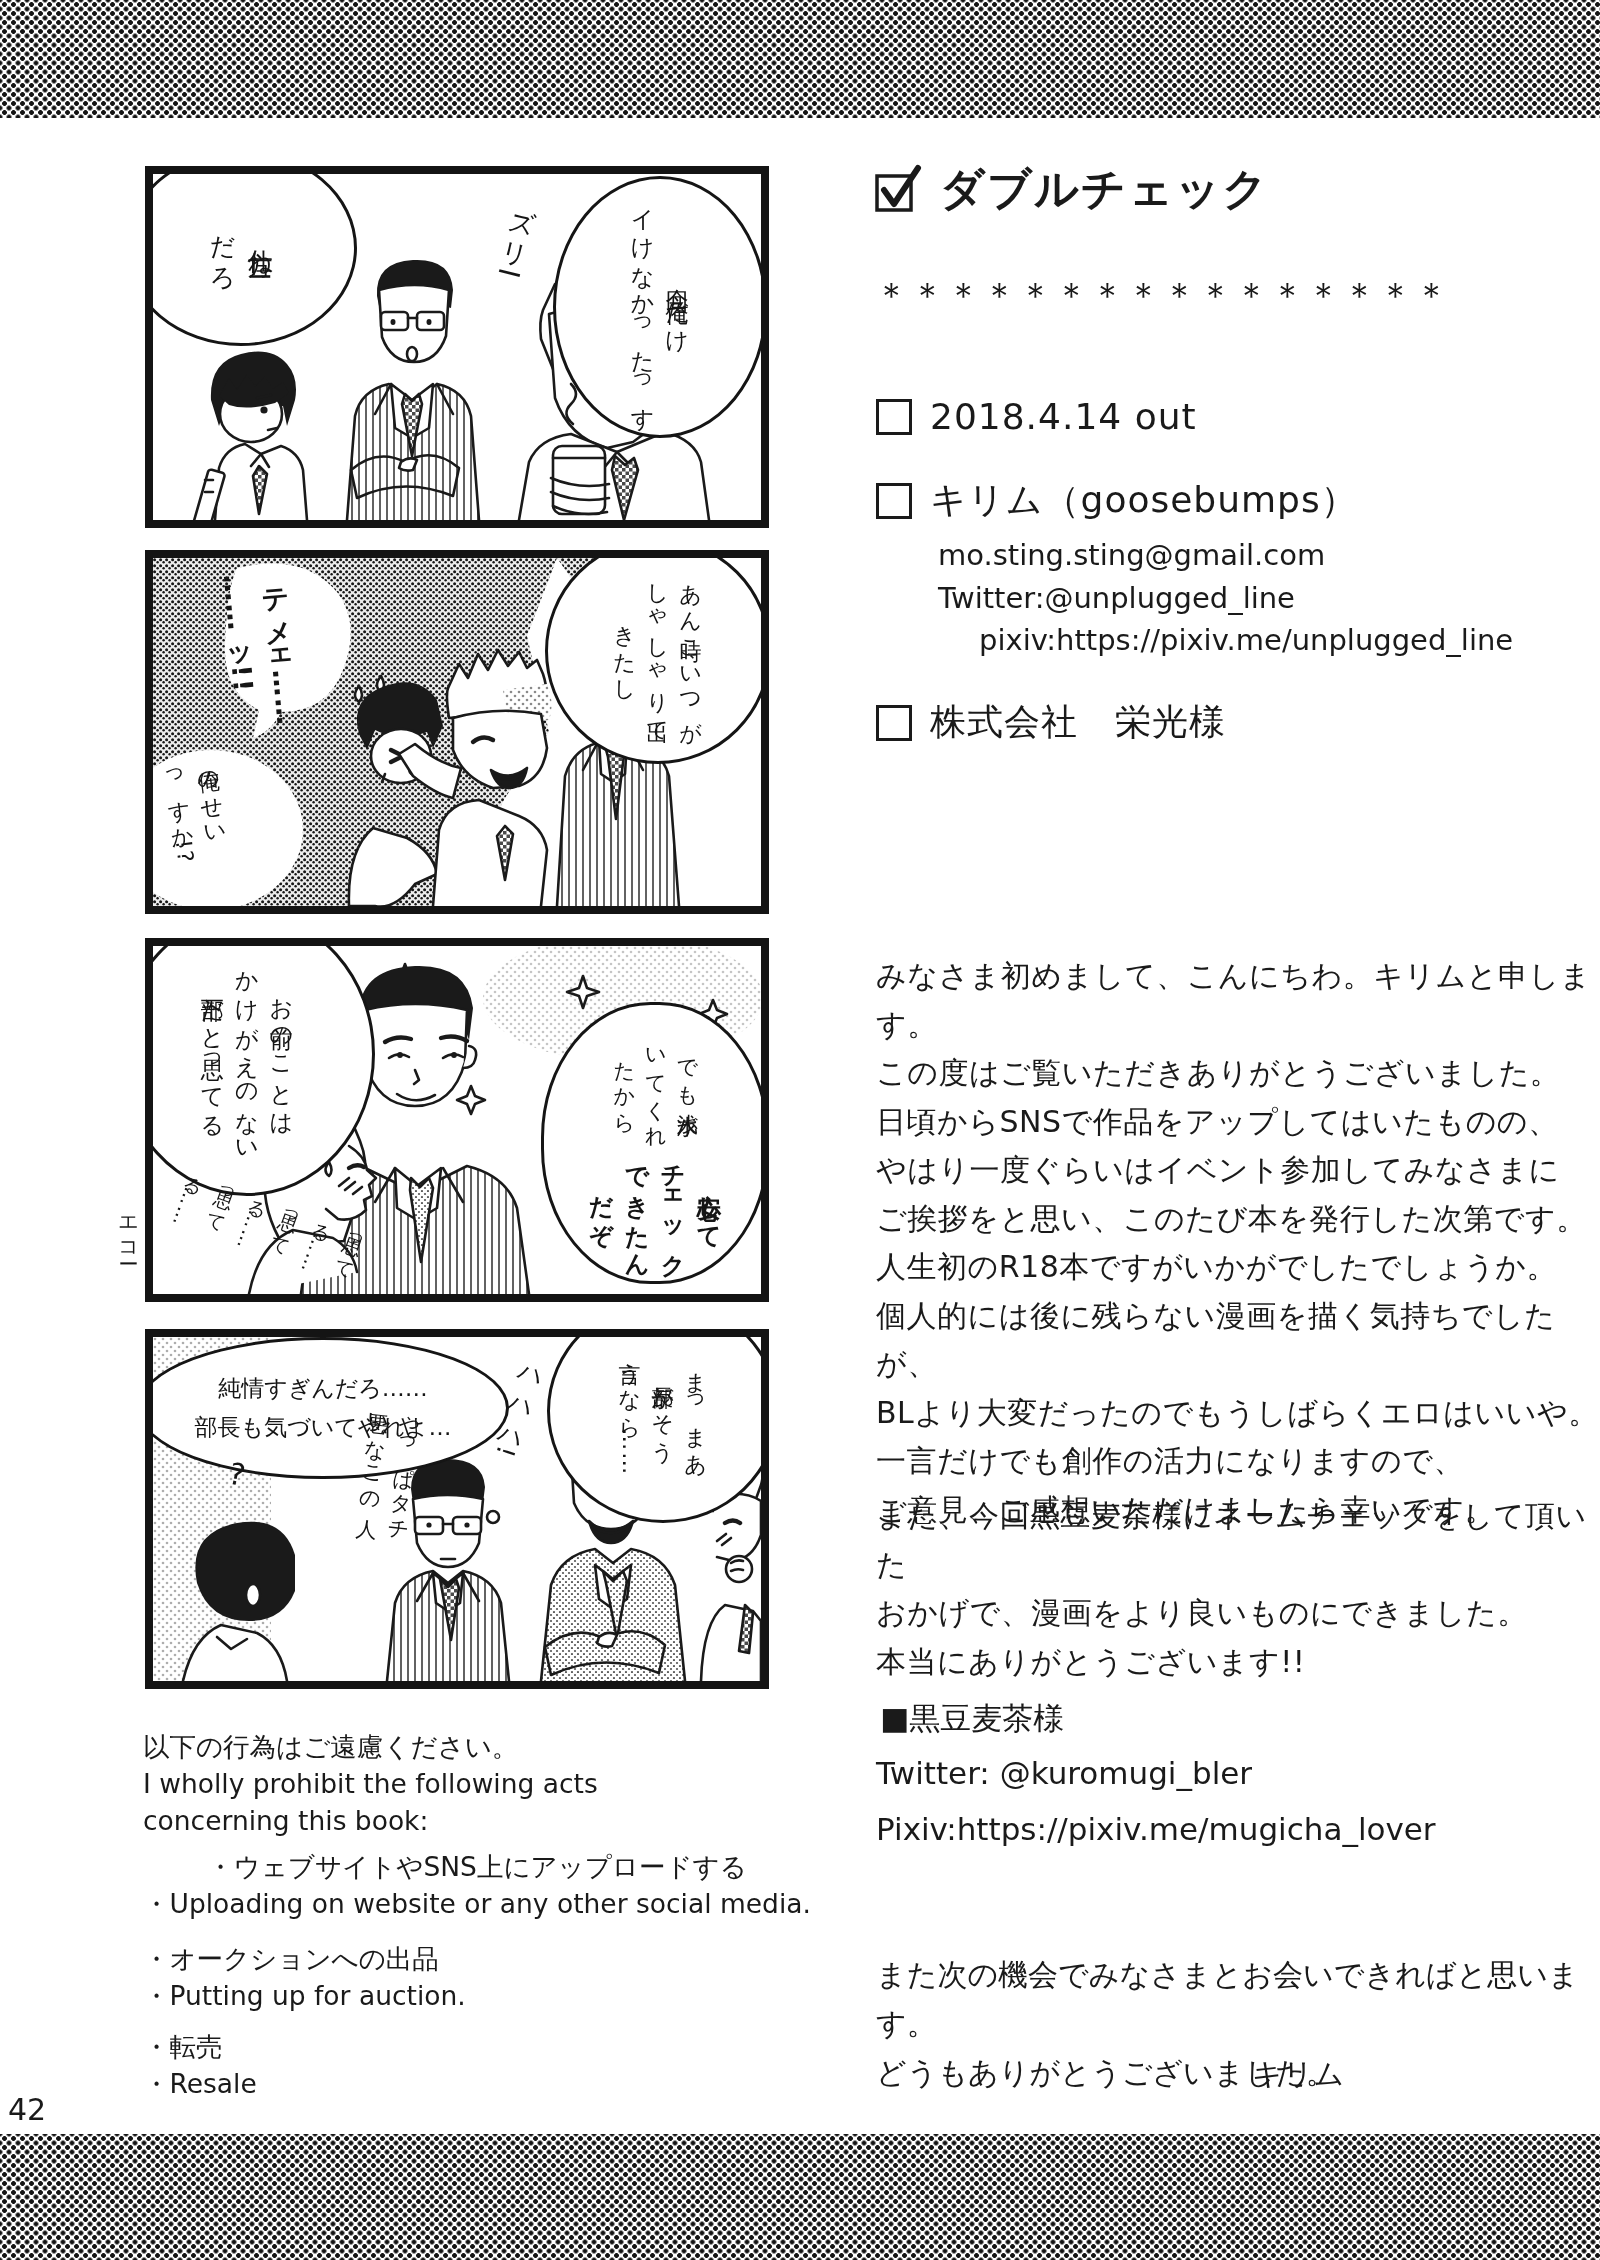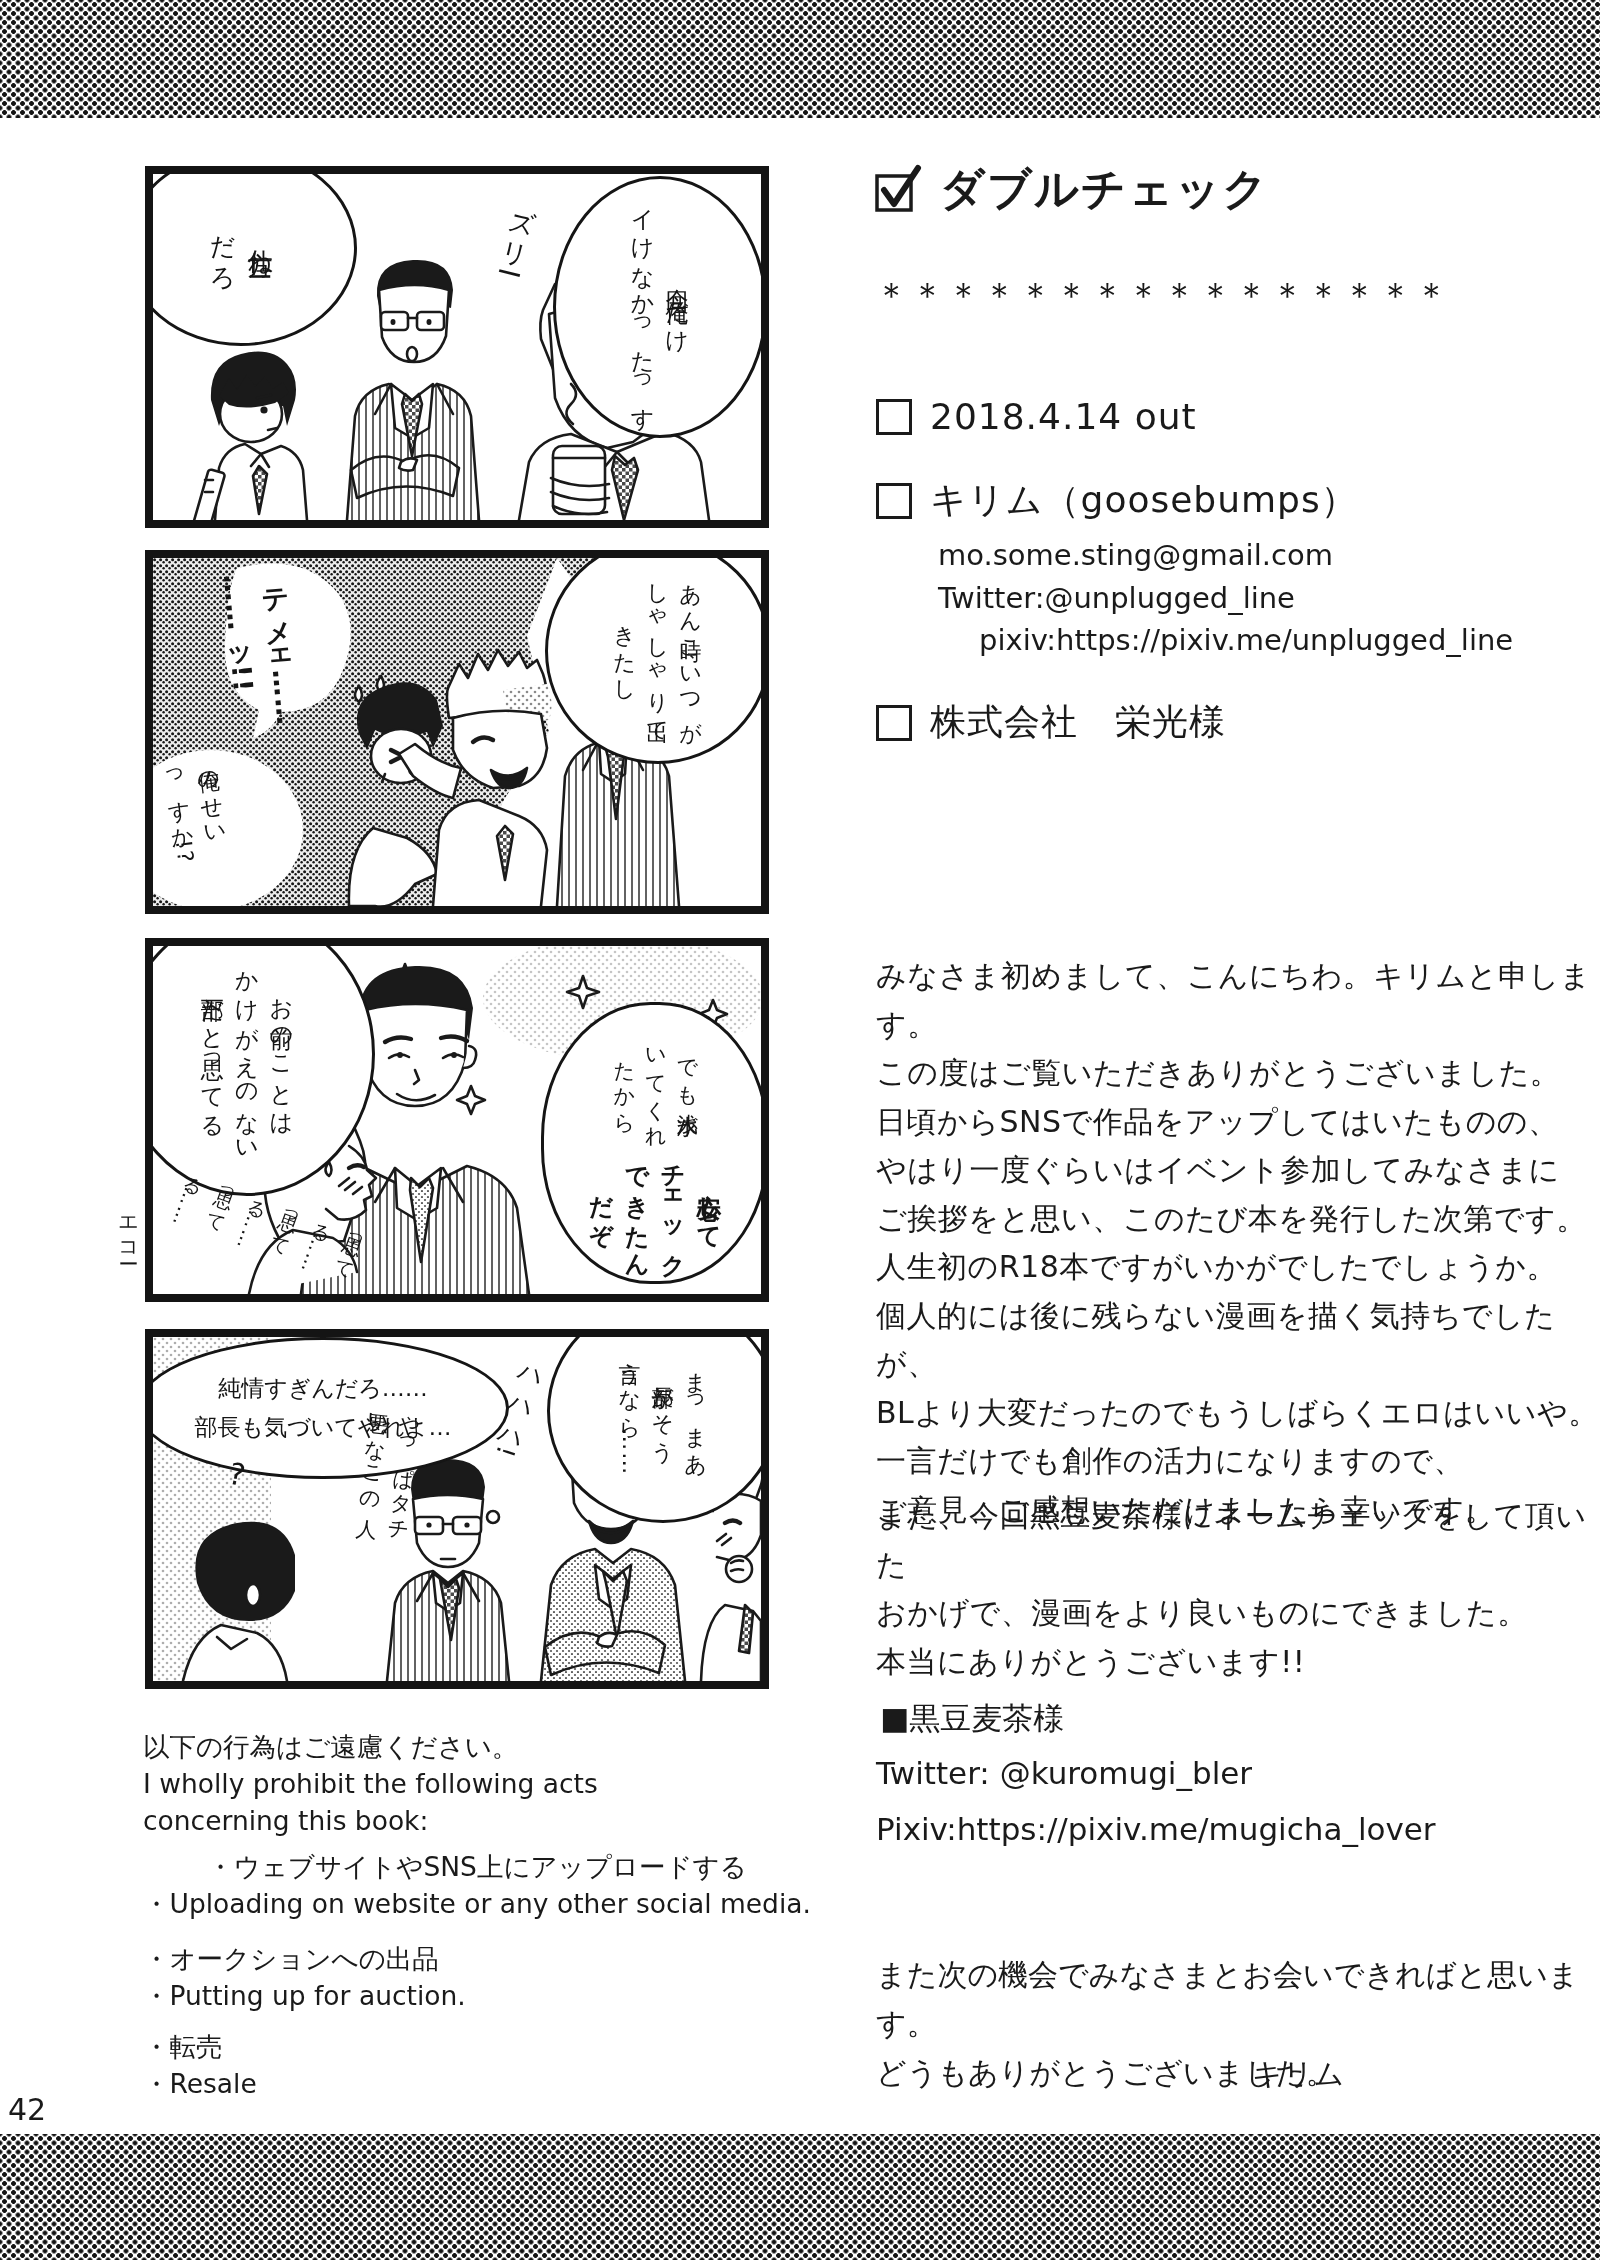--- a/index.html
+++ b/index.html
@@ -298,21 +298,21 @@
   <div class="row" style="left:876px;top:396px;">
     <span class="chk"></span>
     <span class="ctext">2018.4.14 out</span>
   </div>
 
   <div class="row" style="left:876px;top:476px;">
     <span class="chk"></span>
     <span class="ctext">キリム（goosebumps）</span>
   </div>
 
-  <div class="freetext" style="left:938px;top:538px;font-size:29px;">mo.some.sting@gmail.com</div>
+  <div class="freetext" style="left:938px;top:538px;font-size:29px;">mo.sting.sting@gmail.com</div>
   <div class="freetext" style="left:938px;top:581px;font-size:29px;">Twitter:@unplugged_line</div>
   <div class="freetext" style="left:938px;top:623px;font-size:29px;margin-left:41px;">pixiv:https://pixiv.me/unplugged_line</div>
 
   <div class="row" style="left:876px;top:698px;">
     <span class="chk"></span>
     <span class="ctext">株式会社　栄光様</span>
   </div>
 
   <div class="pre" style="left:876px;top:952px;font-size:30px;line-height:48.5px;letter-spacing:0.5px;">みなさま初めまして、こんにちわ。キリムと申します。
 この度はご覧いただきありがとうございました。

